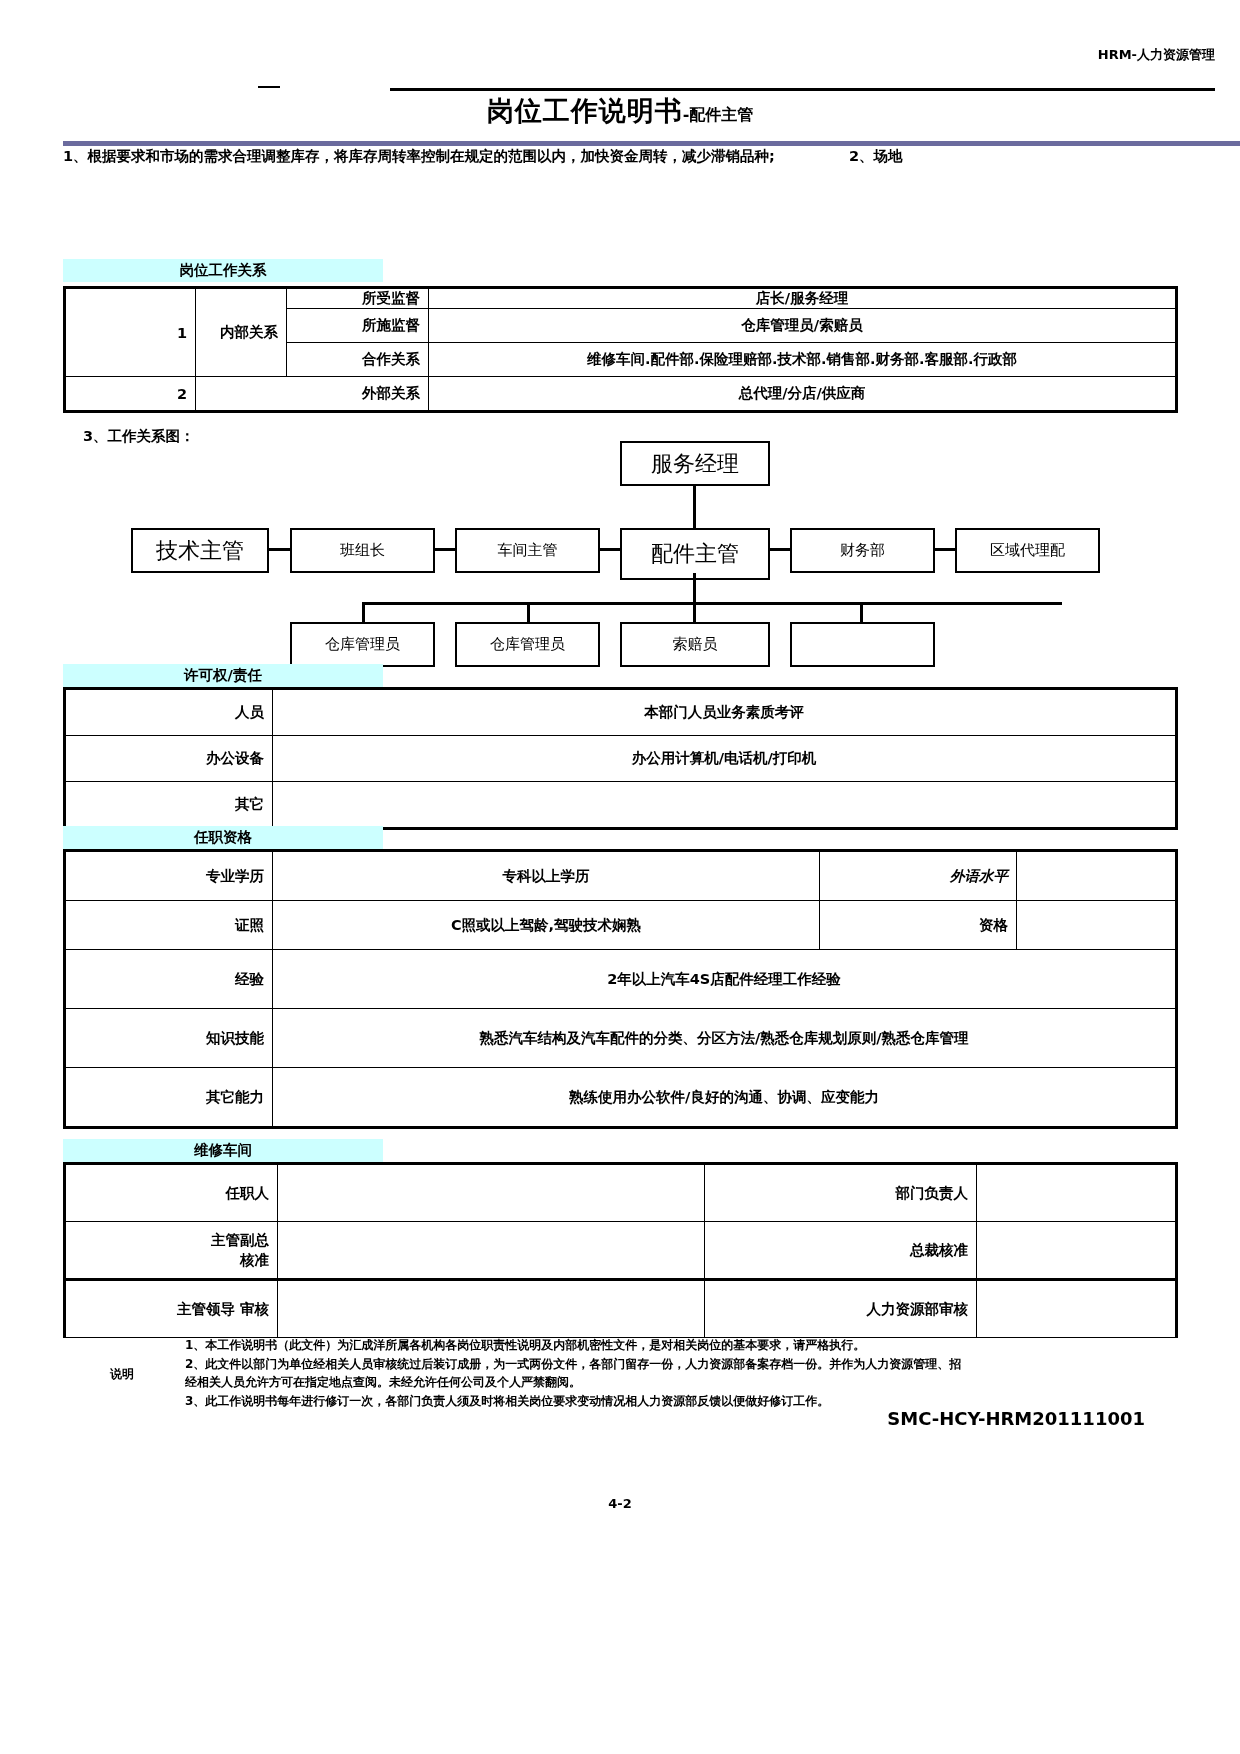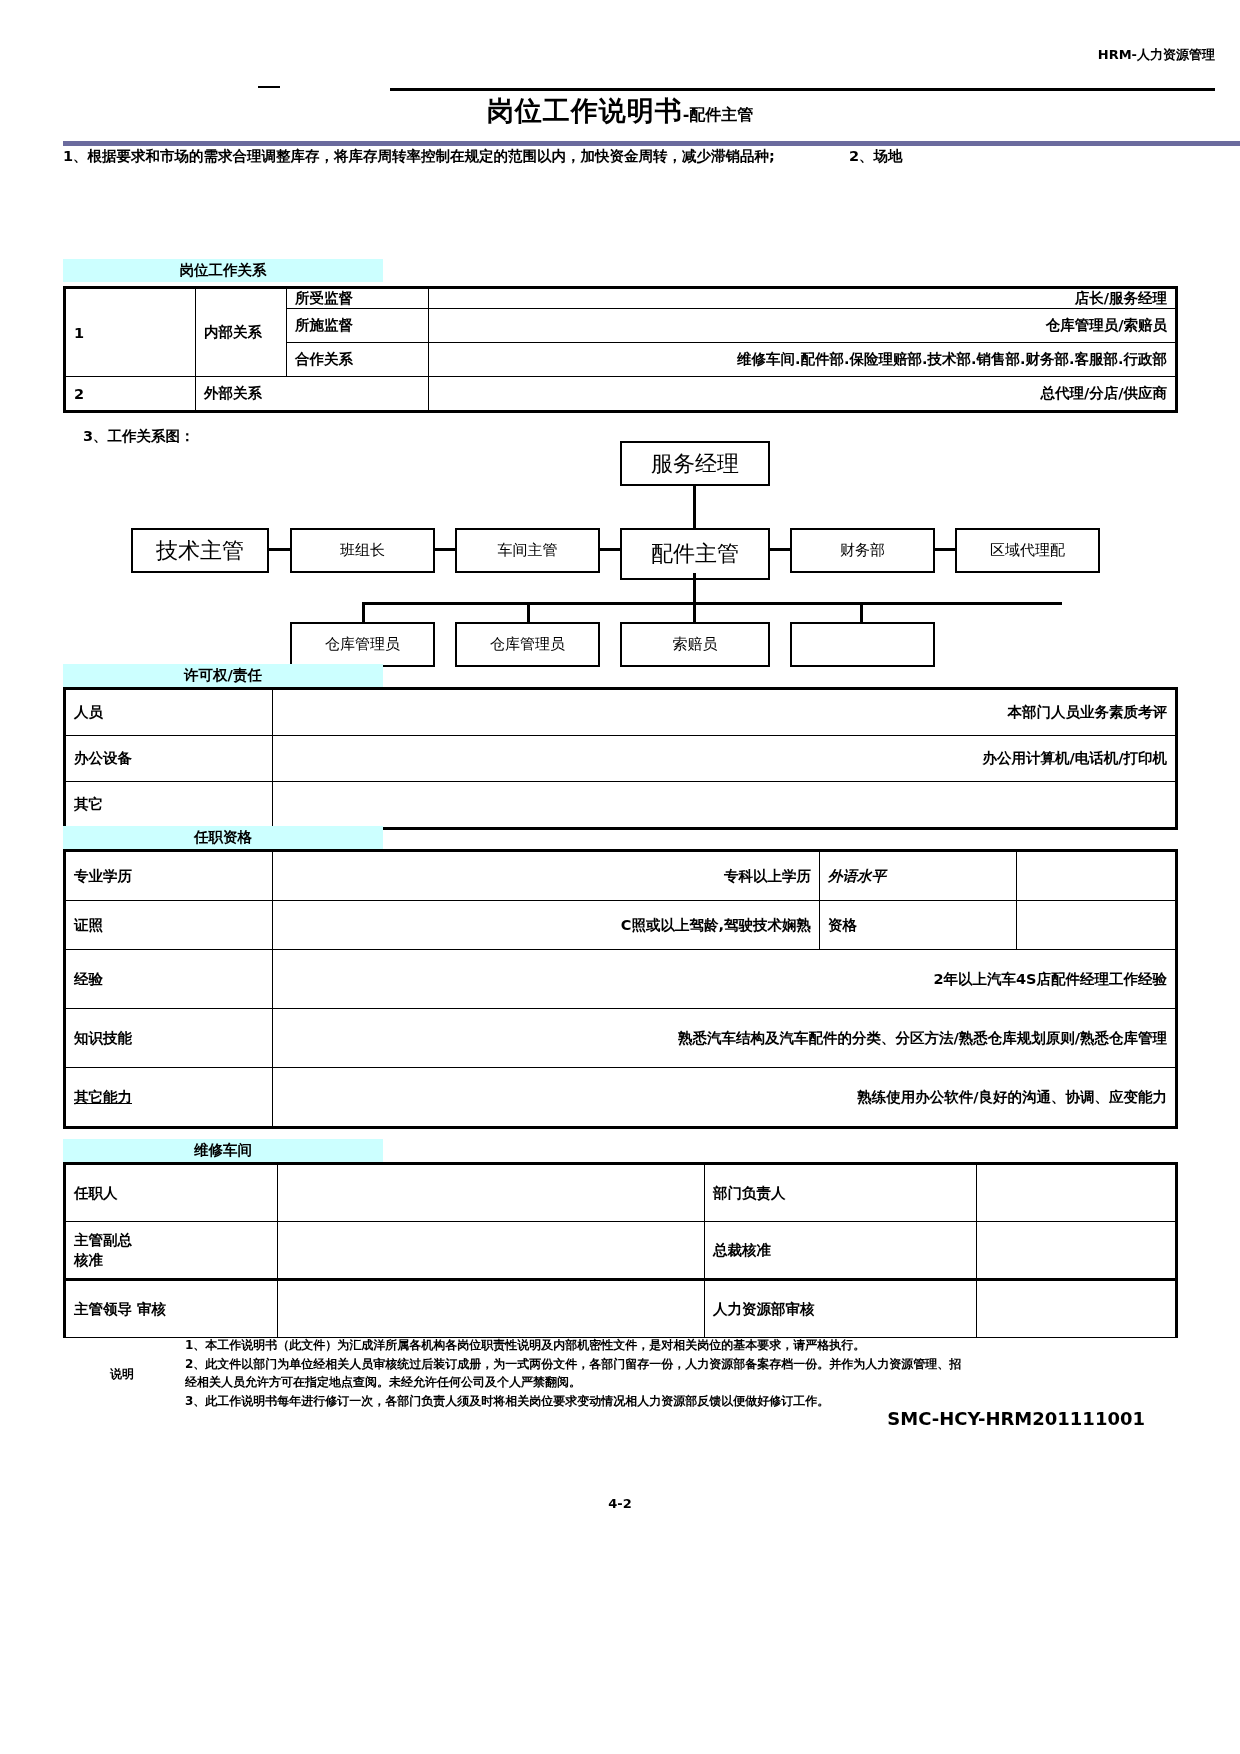--- a/index.html
+++ b/index.html
@@ -108,22 +108,22 @@
     border: 1px solid #000;
     font-size: 14.5px;
     font-weight: bold;
     padding: 0 8px;
     vertical-align: middle;
   }
   .tbl .outer-top { border-top: 3px solid #000; }
   .tbl .outer-bot { border-bottom: 3px solid #000; }
   .tbl .outer-l   { border-left: 3px solid #000; }
   .tbl .outer-r   { border-right: 3px solid #000; }
-  .ctr { text-align: left; }
-  .lft { text-align: right; }
+  .ctr { text-align: right; }
+  .lft { text-align: center; }
 
   
   #tbl-relations { left: 63px; top: 286px; width: 1115px; }
 
   .label-3 {
     position: absolute;
     left: 83px;
     top: 427px;
     font-size: 14.5px;
     font-weight: bold;
@@ -320,21 +320,21 @@
     </tr>
     <tr>
       <td class="ctr outer-l" style="height:58px;">经验</td>
       <td class="lft outer-r" colspan="3">2年以上汽车4S店配件经理工作经验</td>
     </tr>
     <tr>
       <td class="ctr outer-l" style="height:58px;">知识技能</td>
       <td class="lft outer-r" colspan="3">熟悉汽车结构及汽车配件的分类、分区方法/熟悉仓库规划原则/熟悉仓库管理</td>
     </tr>
     <tr>
-      <td class="ctr outer-l outer-bot" style="height:58px;text-decoration:underline;">其它能力</td>
+      <td class="ctr outer-l outer-bot" style="height:58px;">其它能力</td>
       <td class="lft outer-bot outer-r" colspan="3">熟练使用办公软件/良好的沟通、协调、应变能力</td>
     </tr>
   </tbody>
     </table>
 
   <div class="cyan-cap" id="cap-appr">维修车间</div>
   <table class="tbl" id="tbl-appr">
     <tbody>
         <tr>
       <td class="ctr outer-top outer-l" style="width:195px;">任职人</td>

